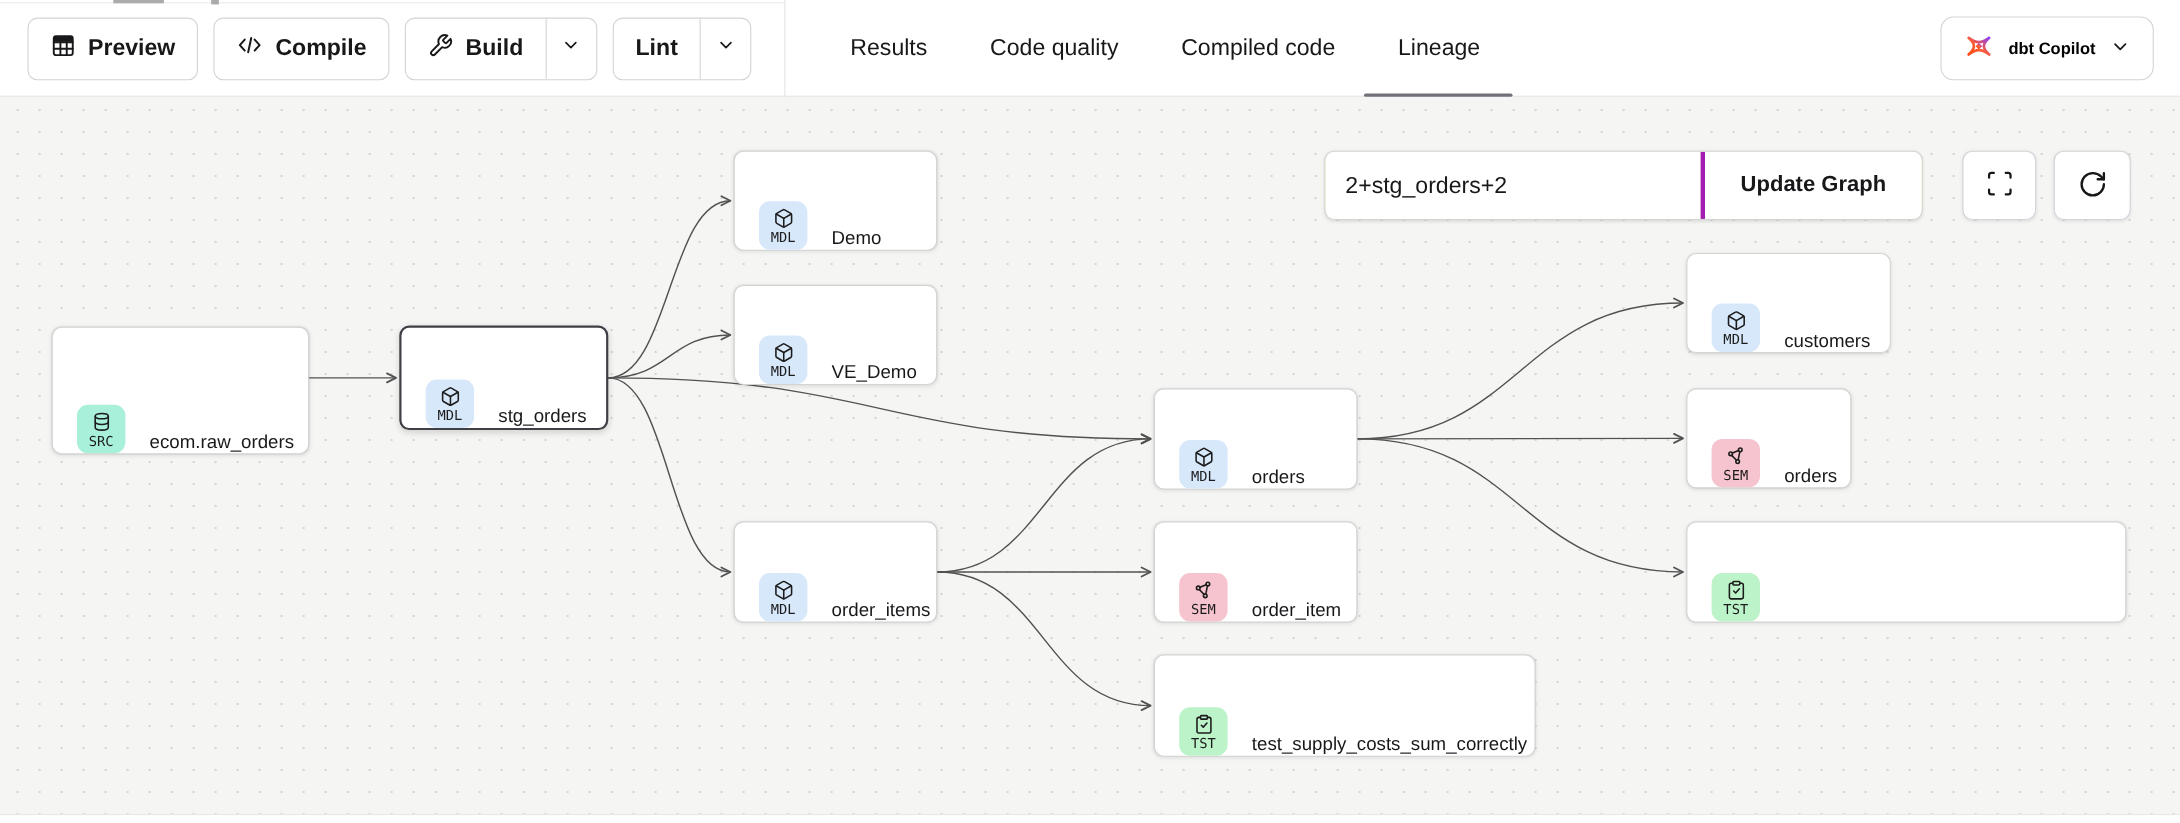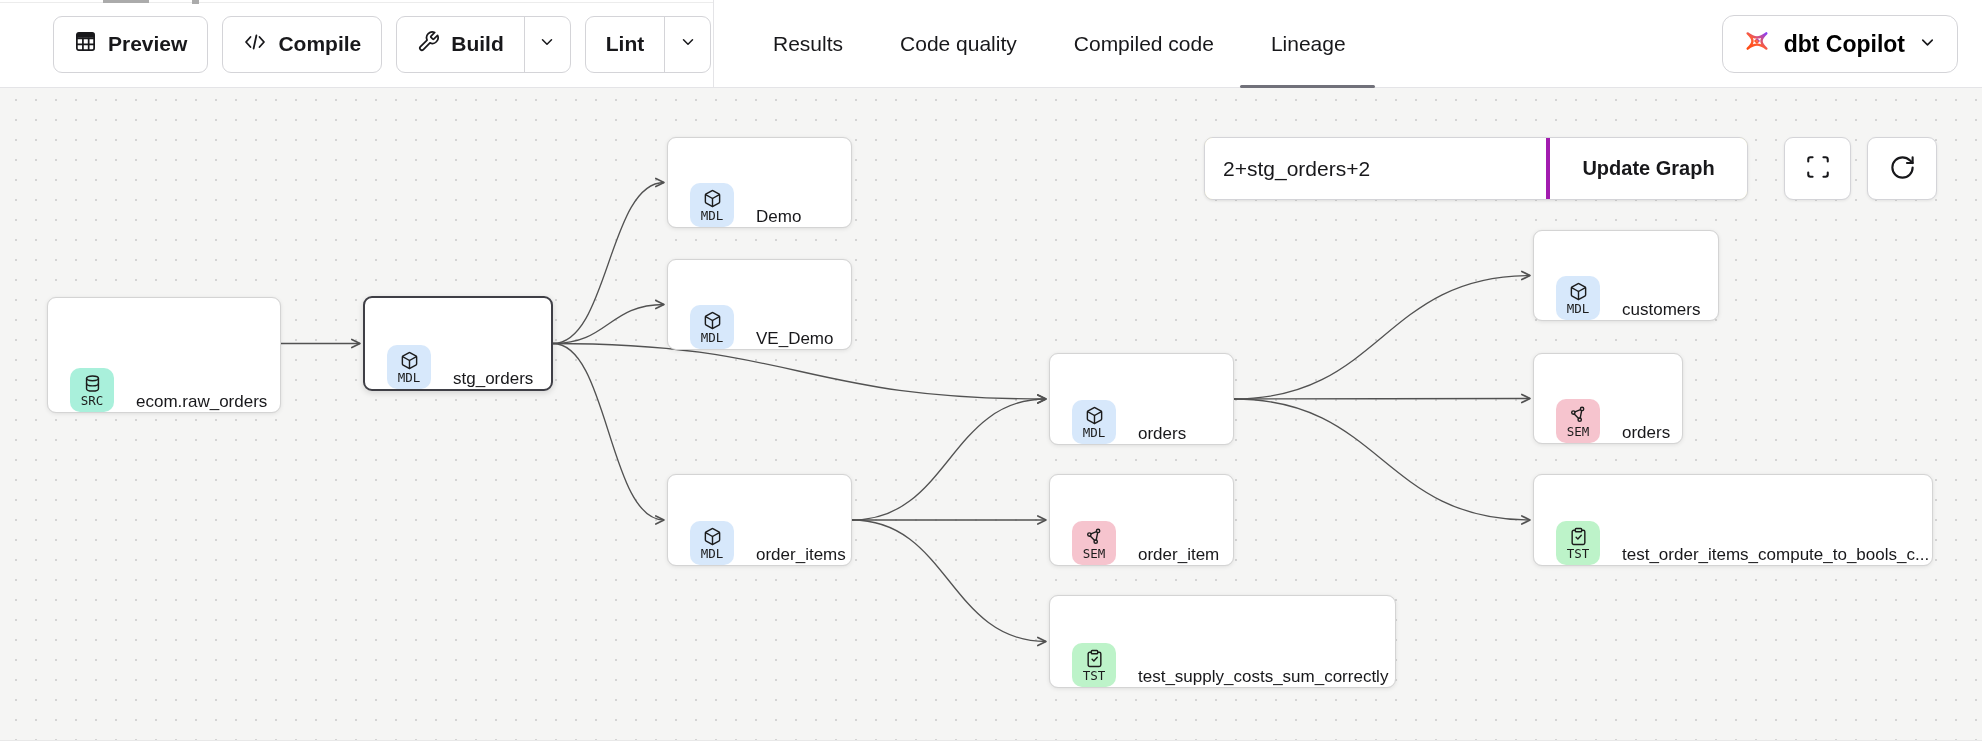--- a/index.html
+++ b/index.html
@@ -9,21 +9,21 @@
     font-family:"Liberation Sans", sans-serif; color:#18181b;
   }
 
   
   #header {
     position:absolute; left:0; top:0; width:1982px; height:88px;
     background:#fff; border-bottom:1px solid #e4e4e7; z-index:5;
   }
   #toolbar {
     position:absolute; left:25px; top:0; height:88px;
-    display:flex; align-items:center; gap:14px;margin-left:28px;
+    display:flex; align-items:center; gap:14px;
   }
   .tbtn {
     display:inline-flex; align-items:center; height:57px;
     border:1px solid #d4d4d8; border-radius:9px; background:#fff;
     font-size:21px; font-weight:600; color:#18181b; cursor:pointer;
   }
   .tbtn .seg { display:inline-flex; align-items:center; gap:11px; padding:0 20px; height:100%; }
   .tbtn .chev-seg {
     display:inline-flex; align-items:center; justify-content:center;
     width:46px; height:100%; border-left:1px solid #d4d4d8;
@@ -44,21 +44,21 @@
   .tab.active::after {
     content:""; position:absolute; left:-31px; right:-29px; bottom:0; height:3px;
     background:#71717a; border-radius:2px;
   }
 
   
   #copilot-btn {
     position:absolute; right:24px; top:15px; height:58px;
     display:flex; align-items:center; gap:13px; padding:0 20px;
     border:1px solid #d4d4d8; border-radius:12px; background:#fff;
-    font-size:23px; font-weight:600; cursor:pointer;
+    font-size:15px; font-weight:600; cursor:pointer;
   }
 
   
   #canvas {
     position:absolute; left:0; top:88px; width:1982px; height:652px;
     background-color:#f5f5f4;
     background-image:radial-gradient(circle, #d4d4d4 1.2px, transparent 1.4px);
     background-size:20px 20px; background-position:6px 2px;
   }
   #bottom-strip { position:absolute; left:0; top:740px; width:1982px; height:8px; background:#fff; border-top:1px solid #e8e8e8; }
@@ -387,21 +387,20 @@
         <span class="gbadge" style="background: rgb(189, 243, 201);">
           <span>
             <svg width="19" height="19" viewBox="0 0 24 24" fill="none" stroke="#1c1c1c" stroke-width="1.8" stroke-linecap="round" stroke-linejoin="round">
               <rect x="8" y="2" width="8" height="4" rx="1"></rect>
               <path d="M16 4h2a2 2 0 0 1 2 2v14a2 2 0 0 1-2 2H6a2 2 0 0 1-2-2V6a2 2 0 0 1 2-2h2"></path>
               <path d="m9 13 2.2 2.2L15.5 10.5"></path>
             </svg>
           </span>
           <span class="blabel">TST</span>
         </span>
-        <span class="glabel">test_order_items_compute_to_bools_c...</span>
       </div>
     </div>
 
   <div id="selector-group">
     <input id="selector-input" type="text" value="2+stg_orders+2" style="">
     <button id="update-graph-btn">Update Graph</button>
   </div>
 
   <button class="sq-btn" id="fullscreen-btn">
     <span>

